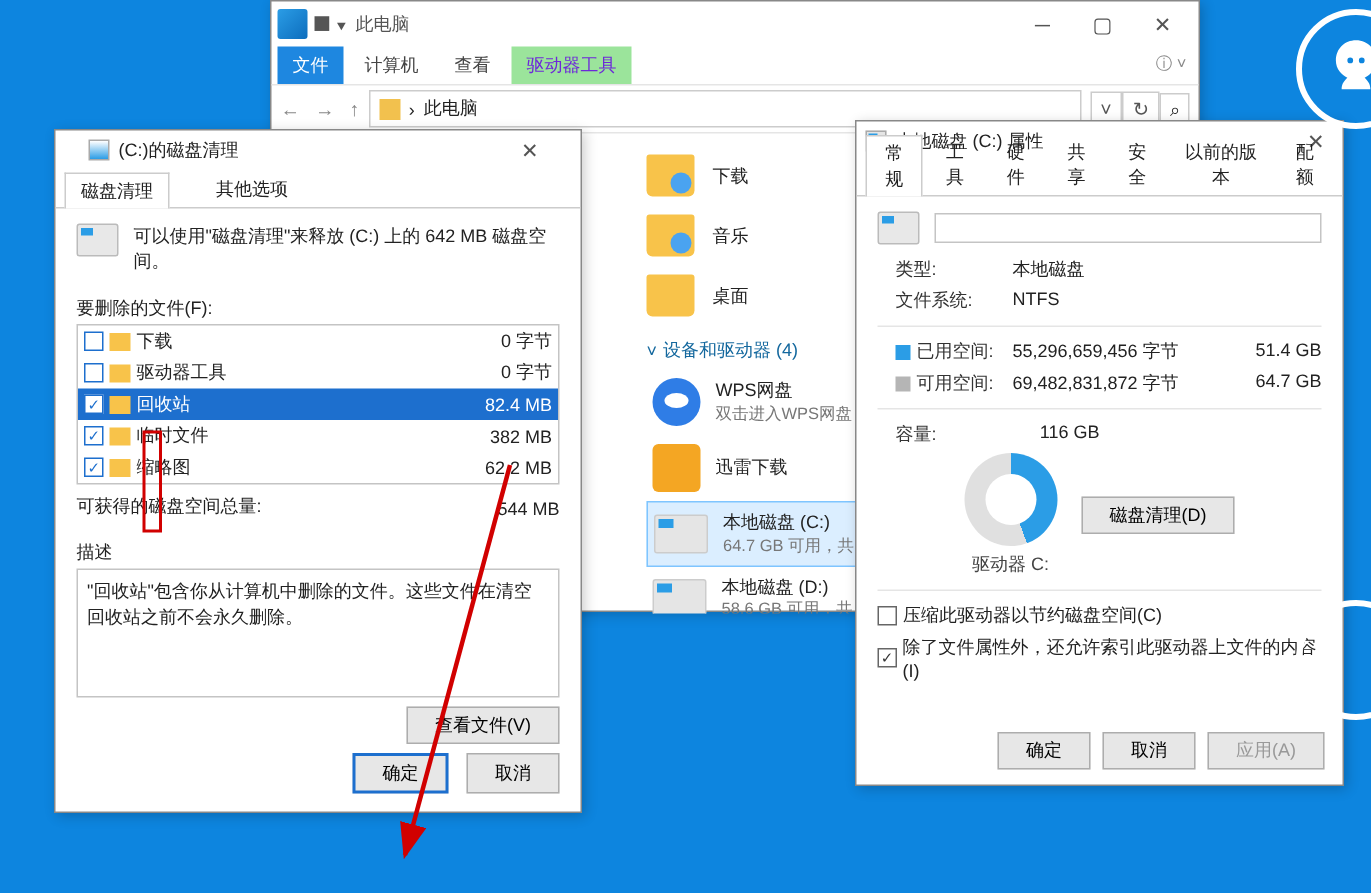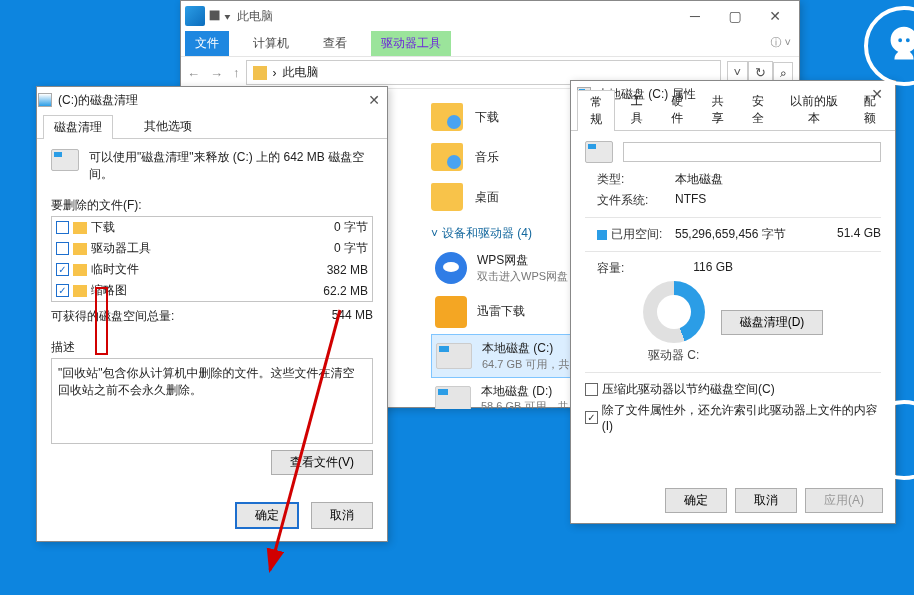--- a/index.html
+++ b/index.html
@@ -34,21 +34,21 @@
   .winctrls { display: flex; }
   .wctrl {
     width: 40px; height: 28px; display: flex; align-items: center; justify-content: center;
     font-size: 14px; color: #555;
   }
   .ribbon {
     height: 26px; display: flex; align-items: flex-end;
     border-bottom: 1px solid #e5e5e5; padding-left: 4px;
   }
   .ribbon .tab {
-    padding: 4px 10px; font-size: 12px; color: #444; margin-right: 14px; font-family: Liberation Serif, serif;
+    padding: 4px 10px; font-size: 12px; color: #444; margin-right: 4px; font-family: Liberation Serif, serif;
   }
   .ribbon .tab.file { background: #1e87e0; color: #fff; }
   .ribbon .tab.manage { background: #9be49b; color: #6d28d9; position: relative; }
   #explorer .middle { display: flex; align-items: center; padding: 3px 6px; border-bottom: 1px solid #e5e5e5; }
   .caret { font-size: 11px; color: #888; position: absolute; right: 8px; top: 34px; }
   .navbtns { display: flex; gap: 10px; color: #888; font-size: 13px; }
   .navpath {
     flex: 1; margin: 0 6px; border: 1px solid #ccc; padding: 3px 6px;
     font-size: 12px; display: flex; align-items: center; gap: 6px;
   }
@@ -77,21 +77,21 @@
   .drive-text { line-height: 1.3; font-size: 12px; }
   .drive-text .sub { color: #777; font-size: 11px; }
   .wps-icon {
     width: 32px; height: 32px; background: #2f7de6; border-radius: 50%; position: relative;
   }
   .wps-icon::after { content:''; position:absolute; width: 16px; height: 10px; background:#fff; border-radius: 50%; top: 10px; left: 8px; }
   .xl-icon { width: 32px; height: 32px; background: #f4a623; border-radius: 4px; }
 
   
   #cleanup { left: 36px; top: 86px; width: 352px; height: 456px; }
-  #cleanup .titlebar { height: 26px; display: flex; align-items: center; padding: 0 1px; }
+  #cleanup .titlebar { height: 26px; display: flex; align-items: center; padding: 0 22px; }
   #cleanup .tic { width: 14px; height: 14px; background: linear-gradient(#fff,#2b9de6); border: 1px solid #aaa; margin-right: 6px; }
   #cleanup .title { flex: 1; font-size: 12px; }
   #cleanup .xbtn { padding: 0 6px; font-size: 14px; color: #555; }
   #cleanup .tabs { display: flex; border-bottom: 1px solid #ccc; padding: 0 6px; margin-top: 2px; height: 24px; align-items: flex-end; }
   #cleanup .tabs .tb {
     padding: 3px 10px; font-size: 12px;
     border: 1px solid transparent; border-bottom: none; margin-right: 20px;
   }
   #cleanup .tabs .tb.active { background: #fff; border-color: #ccc; position: relative; top: 1px; }
   #cleanup .pane { padding: 10px 14px; }
@@ -114,21 +114,21 @@
   .filelist .row .cb {
     width: 13px; height: 13px; border: 1px solid #1d6fce; background: #fff;
     display: inline-flex; align-items: center; justify-content: center; font-size: 10px; color: #1d6fce;
   }
   .filelist .row .cb.chk::before { content:'✓'; }
   .filelist .row .fi { width: 14px; height: 12px; background: #f8c34a; display:inline-block; }
   .markbox {
     position: absolute; left: 58px; top: 200px; width: 13px; height: 68px;
     border: 2px solid #d10000;
   }
-  .srow { display:flex; justify-content:space-between; font-size:12px; margin-top:6px; }
+  .srow { display:flex; justify-content:space-between; font-size:12px; margin-top:6px;align-items:flex-end; }
   .descbox { border: 1px solid #c4c4c4; padding: 6px; font-size: 12px; height: 86px; }
   .btnrow { display:flex; justify-content:flex-end; margin-top: 6px; }
   .winbtn {
     border: 1px solid #adadad; background: #e7e7e7; padding: 3px 18px; font-size: 12px;
     cursor: default;
   }
   .bottom-btns {
     position: absolute; bottom: 12px; right: 14px; display: flex; gap: 12px;
   }
   .winbtn.highlight { border: 2px solid #1d6fce; }
@@ -296,20 +296,28 @@
         <span>0 字节</span>
       </div>
       <div class="row">
         <div class="lf">
             <span class="cb"></span>
             <span class="fi"></span>
             <span>驱动器工具</span>
           </div>
         <span>0 字节</span>
       </div>
+      <div class="row selected">
+        <div class="lf">
+            <span class="cb chk"></span>
+            <span class="fi"></span>
+            <span>回收站</span>
+          </div>
+        <span>82.4 MB</span>
+      </div>
       <div class="row">
         <div class="lf">
             <span class="cb chk"></span>
             <span class="fi"></span>
             <span>临时文件</span>
           </div>
         <span>382 MB</span>
       </div>
       <div class="row">
         <div class="lf">
@@ -376,20 +384,28 @@
       </div>
     <div class="divider"></div>
     <div class="kvrow">
         <div class="k">
           <span class="sq blue"></span>
           <span>已用空间:</span>
         </div>
         <div class="v">55,296,659,456 字节</div>
         <div class="r">51.4 GB</div>
       </div>
+    <div class="kvrow">
+        <div class="k">
+          <span class="sq gray"></span>
+          <span>可用空间:</span>
+        </div>
+        <div class="v">69,482,831,872 字节</div>
+        <div class="r">64.7 GB</div>
+      </div>
     <div class="divider"></div>
     <div class="kvrow">
         <div class="k">容量:</div>
         <div class="r">116 GB</div>
       </div>
     <div class="donut-wrap">
       <div>
         <div class="donut"></div>
         <div class="donut-lbl">驱动器 C:</div>
       </div>

